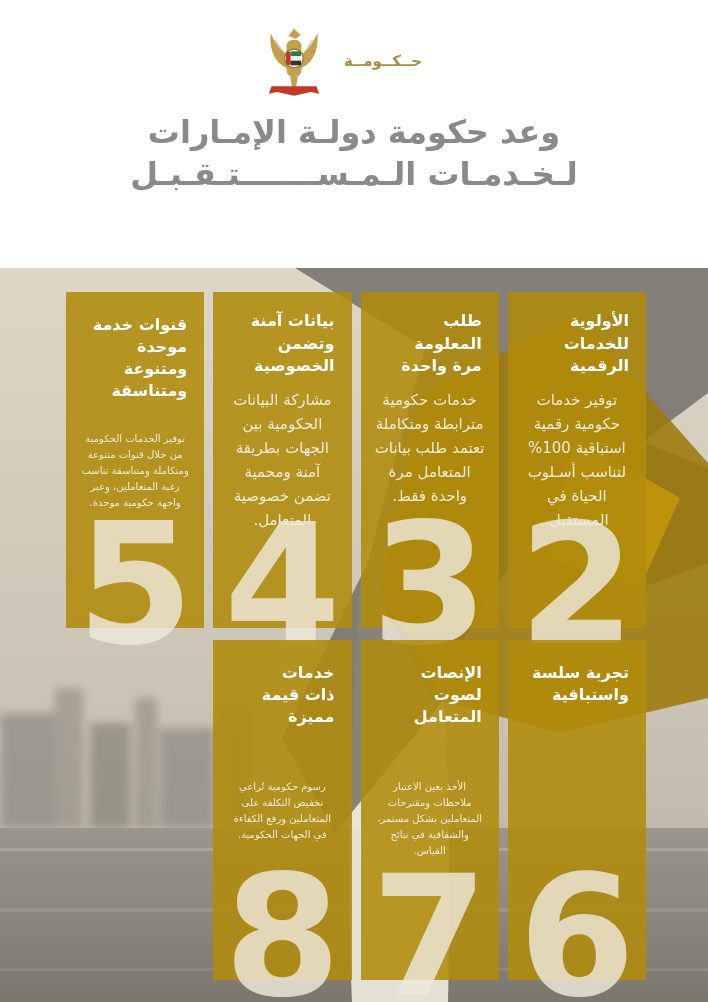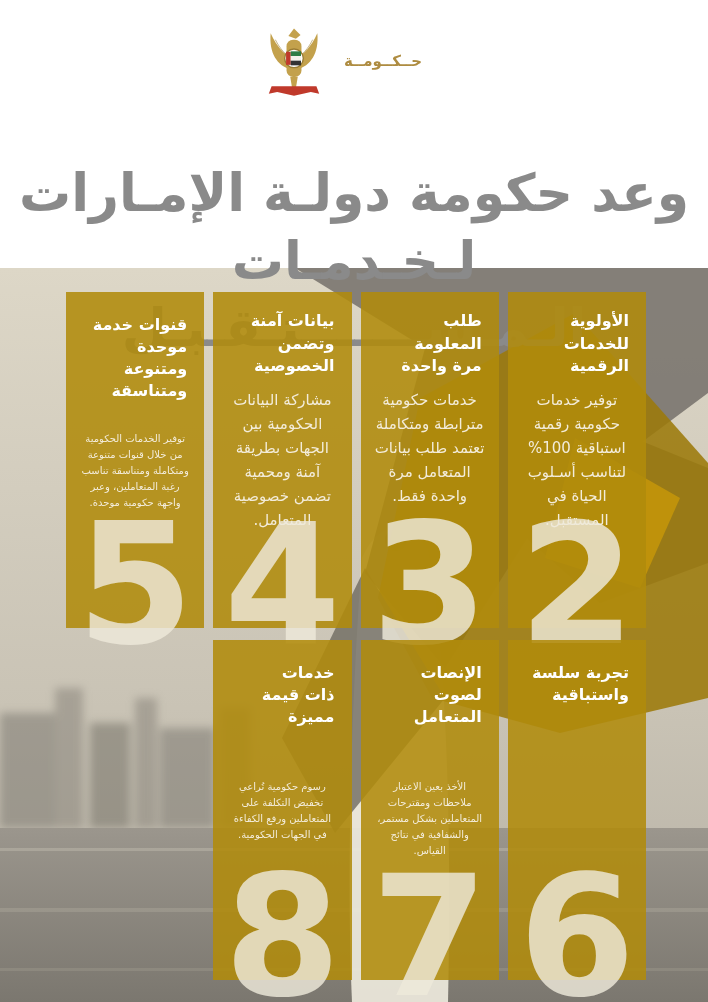--- a/index.html
+++ b/index.html
@@ -13,21 +13,21 @@
   .logo-row {
     position:absolute; top:26px; left:0; width:688px;
     display:flex; justify-content:center; align-items:center; gap:22px;
   }
   .logo-text { direction:rtl; text-align:center; color:#ae8c41; }
   .logo-line1 { font-size:15px; font-weight:bold; letter-spacing:1px; margin-bottom:4px; }
   .logo-line2 { font-size:17px; font-weight:bold; }
   .main-title {
     position:absolute; top:112px; left:0; width:708px;
     direction:rtl; text-align:center; color:#8a8a8a;
-    font-weight:bold; font-size:52px; line-height:1.3;margin-top:48px;
+    font-weight:bold; font-size:32px; line-height:1.3;
   }
   
   .photo { position:absolute; top:268px; left:0; width:708px; height:734px; }
   
   .grid {
     position:absolute; top:292px; left:66px; width:580px;
     display:grid; direction:rtl;
     grid-template-columns:repeat(4,1fr);
     grid-template-rows:336px 340px;
     column-gap:9px; row-gap:12px;

